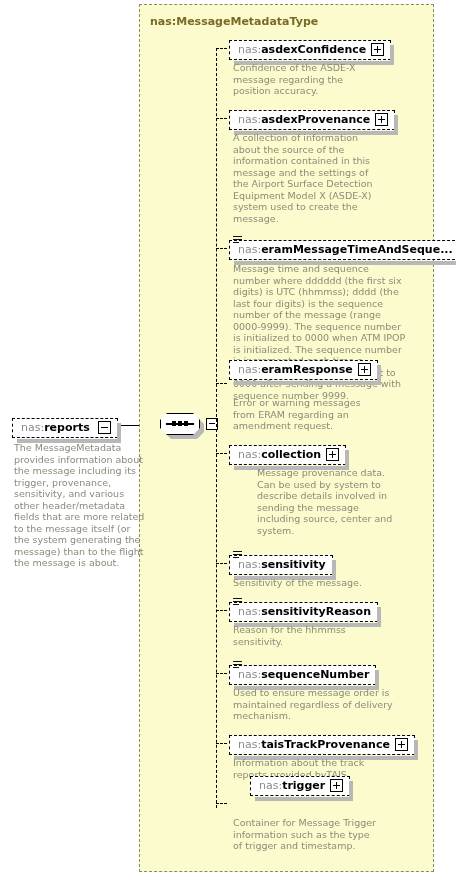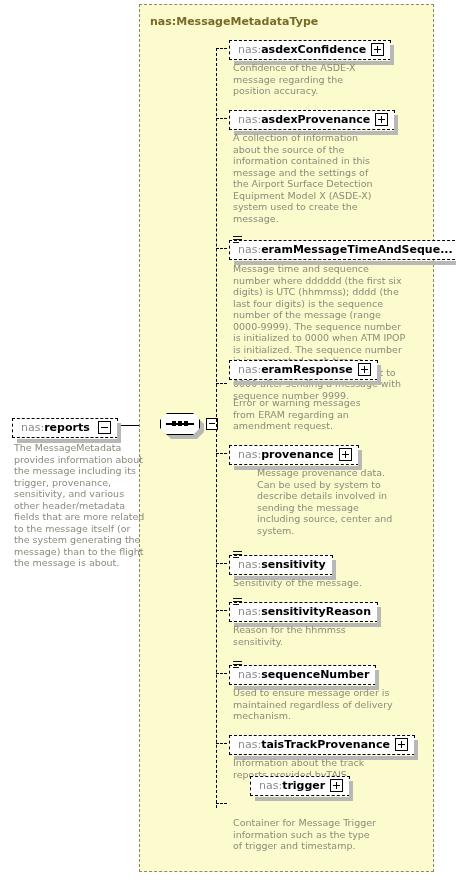--- a/index.html
+++ b/index.html
@@ -270,21 +270,21 @@
       <div class="child" style="top: 238px;"><div class="elem-box shadowed"><span class="type-glyph">
             <i></i>
             <i></i>
             <i></i>
           </span><span class="ns">nas:</span><span class="nm">eramMessageTimeAndSeque...</span></div></div>
       <div class="desc" style="left: 233px; top: 263px; width: 175px;">Message time and sequence number where dddddd (the first six digits) is UTC (hhmmss); dddd (the last four digits) is the sequence number of the message (range 0000-9999). The sequence number is initialized to 0000 when ATM IPOP is initialized. The sequence number is incremented each time a message is sent. It will be reset to 0000 after sending a message with sequence number 9999.</div>
       <div class="branch" style="top: 383px;"></div>
       <div class="child" style="top: 358px;"><div class="elem-box shadowed"><span class="ns">nas:</span><span class="nm">eramResponse</span><span class="pm-box"><i class="h"></i><i class="v"></i></span></div></div>
       <div class="desc" style="left: 233px; top: 397px; width: 145px;">Error or warning messages from ERAM regarding an amendment request.</div>
       <div class="branch" style="top: 453px;"></div>
-      <div class="child" style="top: 443px;"><div class="elem-box shadowed"><span class="ns">nas:</span><span class="nm">provenance</span><span class="pm-box"><i class="h"></i><i class="v"></i></span></div></div>
+      <div class="child" style="top: 443px;"><div class="elem-box shadowed"><span class="ns">nas:</span><span class="nm">collection</span><span class="pm-box"><i class="h"></i><i class="v"></i></span></div></div>
       <div class="desc" style="left: 233px; top: 467px; width: 145px; margin-left: 24px;">Message provenance data. Can be used by system to describe details involved in sending the message including source, center and system.</div>
       <div class="branch" style="top: 563px;"></div>
       <div class="child" style="top: 553px;"><div class="elem-box shadowed"><span class="type-glyph">
             <i></i>
             <i></i>
             <i></i>
           </span><span class="ns">nas:</span><span class="nm">sensitivity</span></div></div>
       <div class="desc" style="left: 233px; top: 577px; width: 160px;">Sensitivity of the message.</div>
       <div class="branch" style="top: 610px;"></div>
       <div class="child" style="top: 600px; text-align: center;"><div class="elem-box shadowed"><span class="type-glyph">

